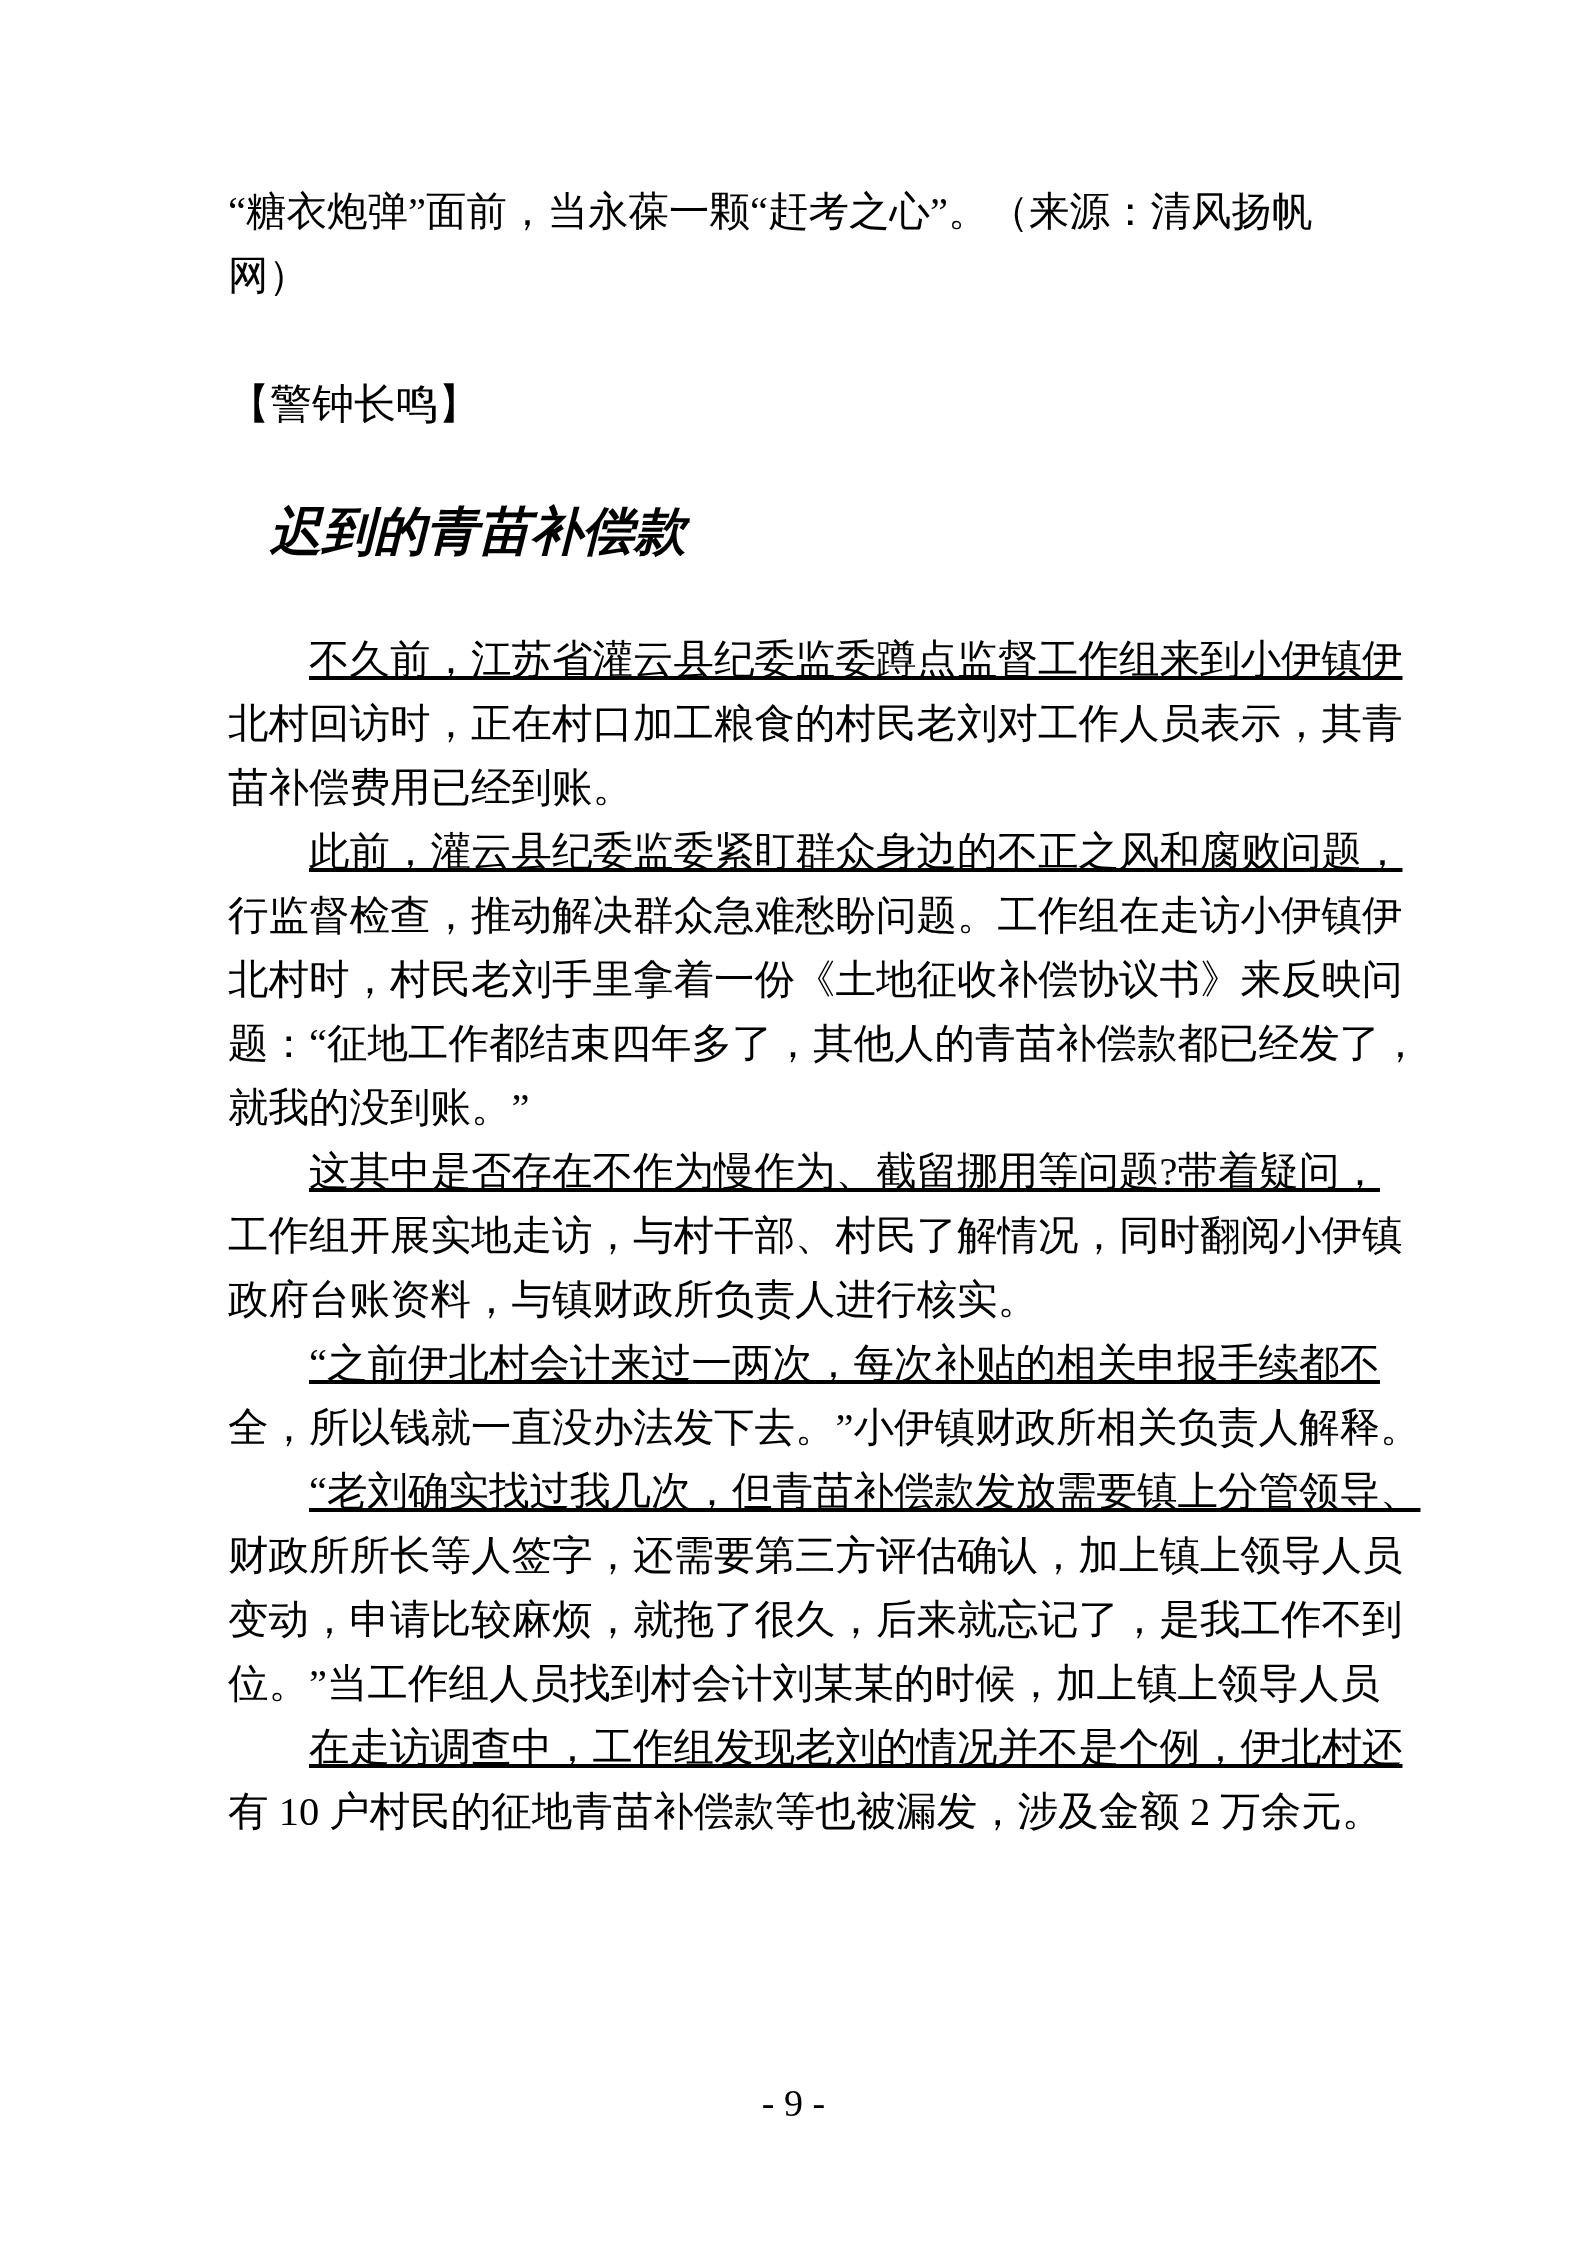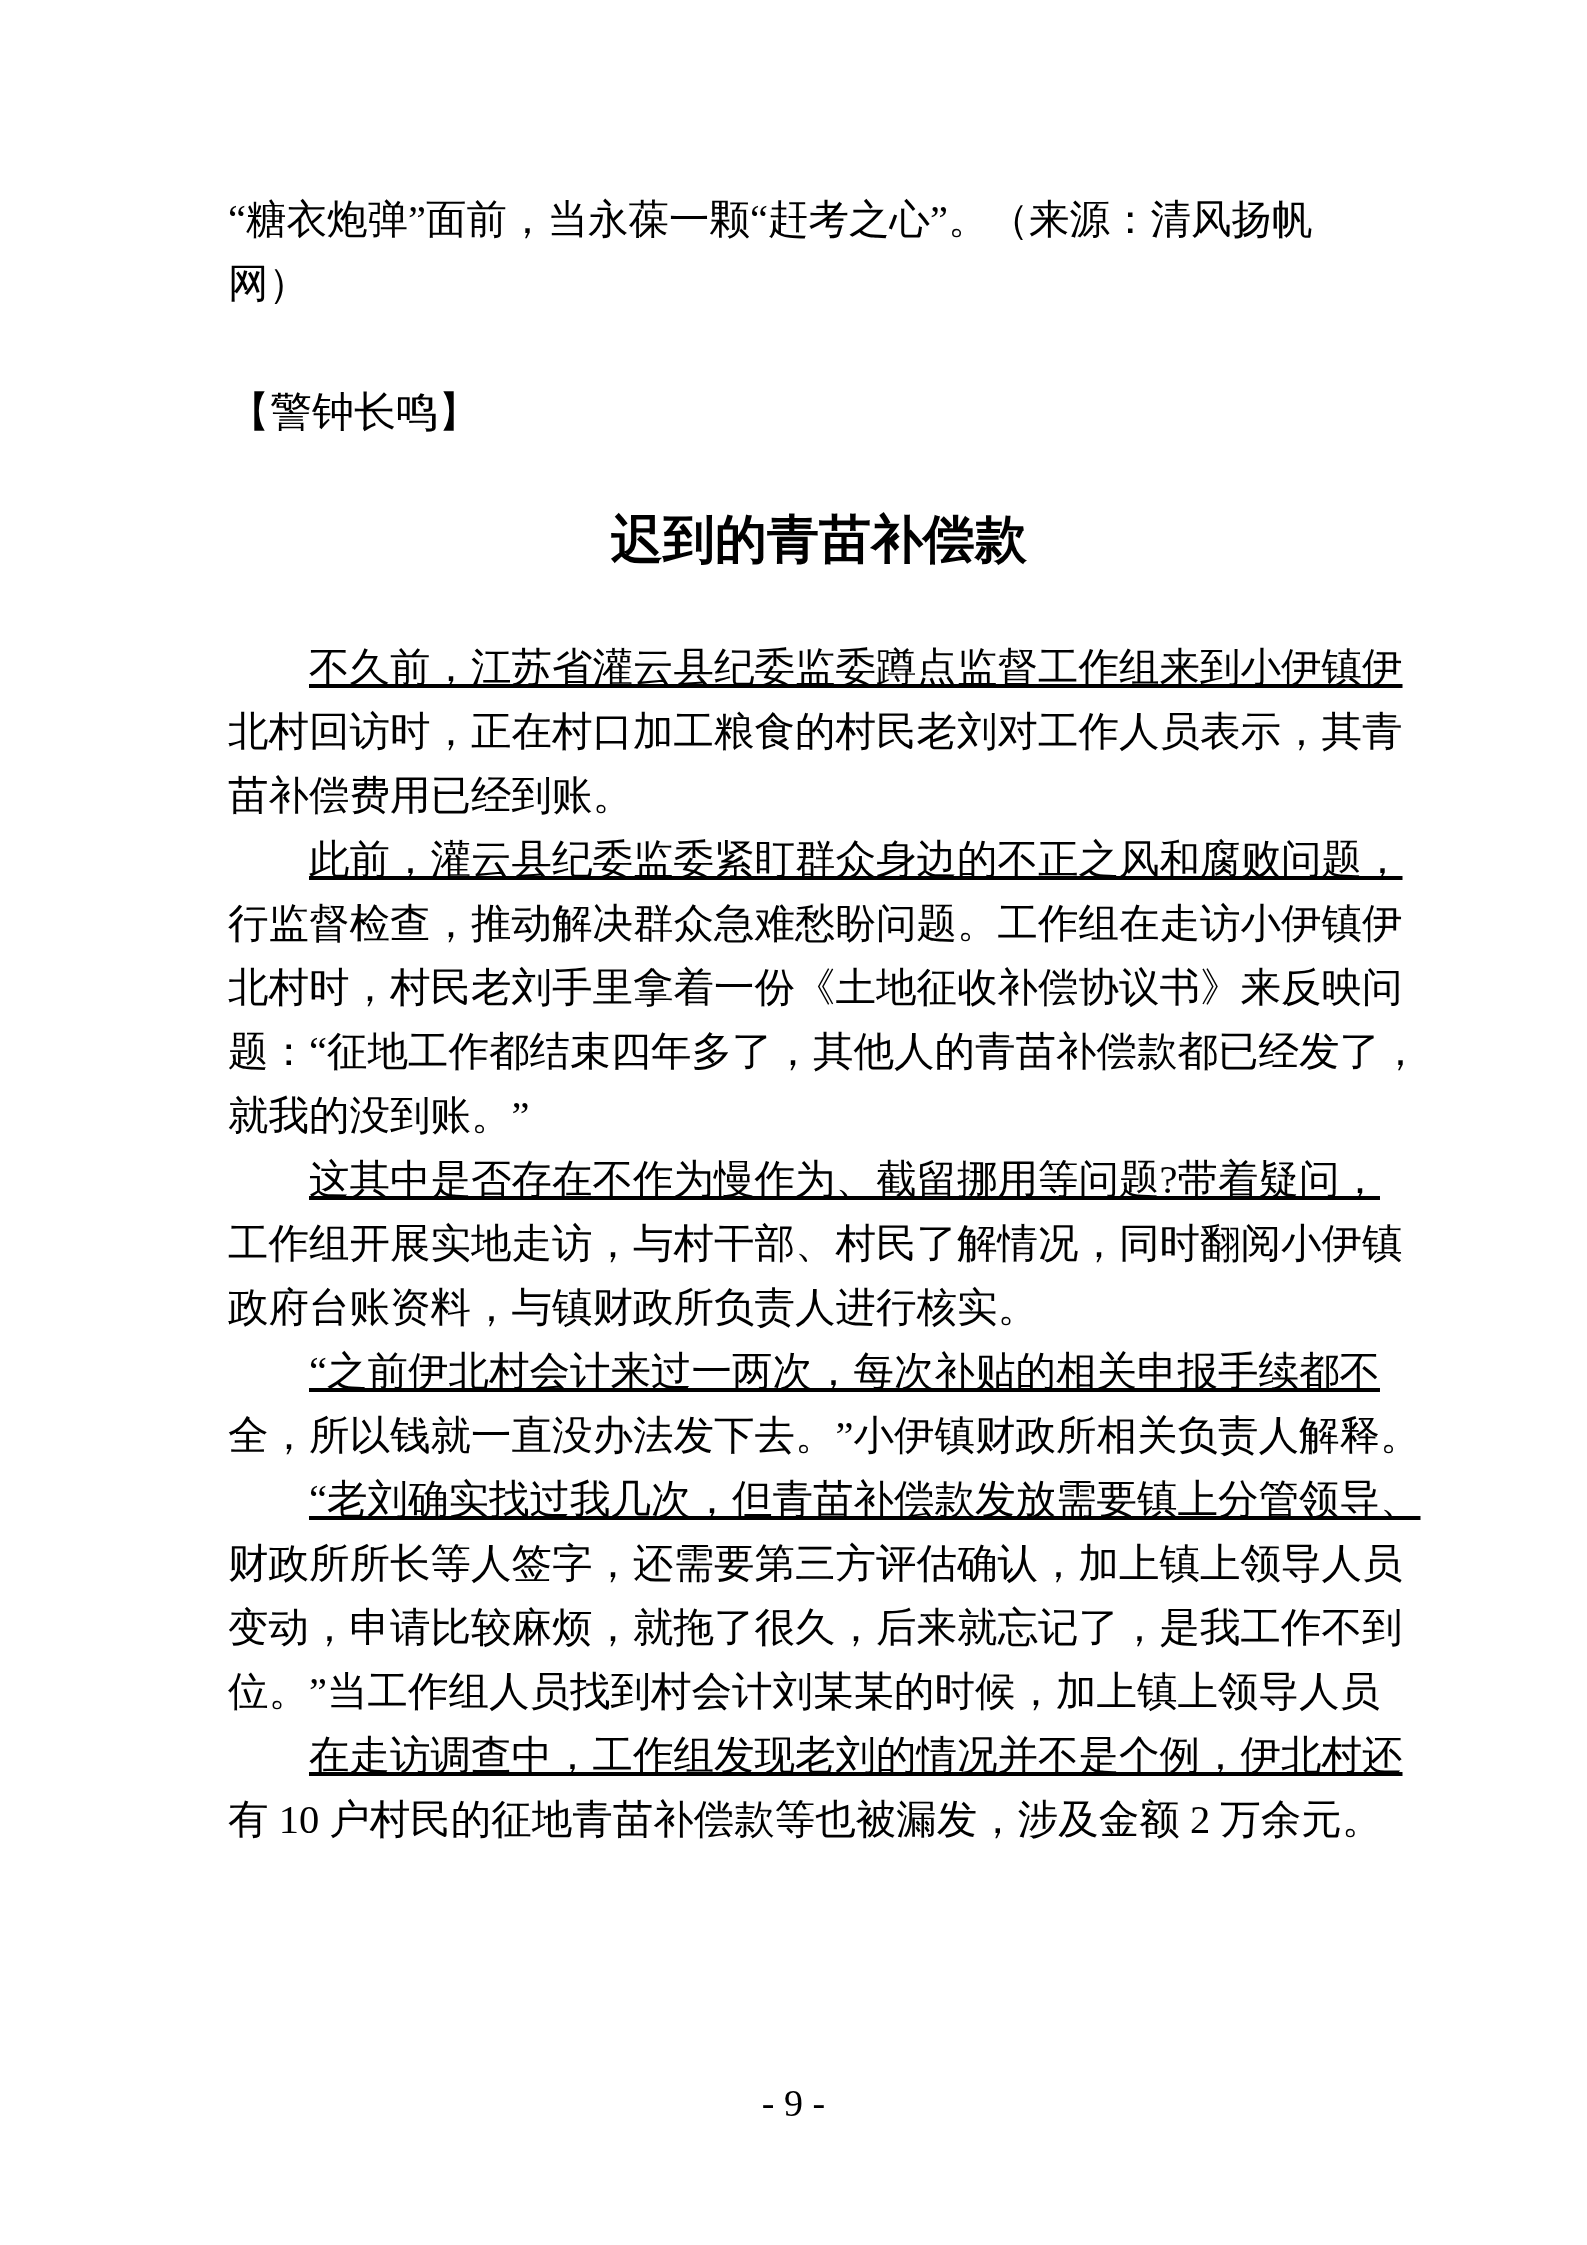--- a/index.html
+++ b/index.html
@@ -10,40 +10,41 @@
   }
   .page {
     position: relative;
     width: 1587px; height: 2245px;
     background: #ffffff;
     color: #000000;
     overflow: hidden;
   }
   .textcol {
     position: absolute;
-    left: 228px; top: 188px;
+    left: 228px; top: 180px;
     width: 1140px;
   }
   .line {
     height: 64px; line-height: 64px;
     font-size: 40.5px;
     white-space: nowrap;
     color: #000000;
   }
   .blank {  }
   .indent { text-indent: 81px; text-decoration: underline; }
   .section {
     font-size: 42px;
     font-weight: 500;
   }
   .title {
-    text-align: center;
+    text-align: left;
     font-weight: bold;
     font-size: 52px;
     padding-left: 42px; 
+    font-style: italic;
   }
   .footer {
     position: absolute;
     left: 0; top: 2071px;
     width: 1587px; height: 64px;
     line-height: 64px;
     text-align: center;
     font-size: 38px;
     color: #000000;
   }

